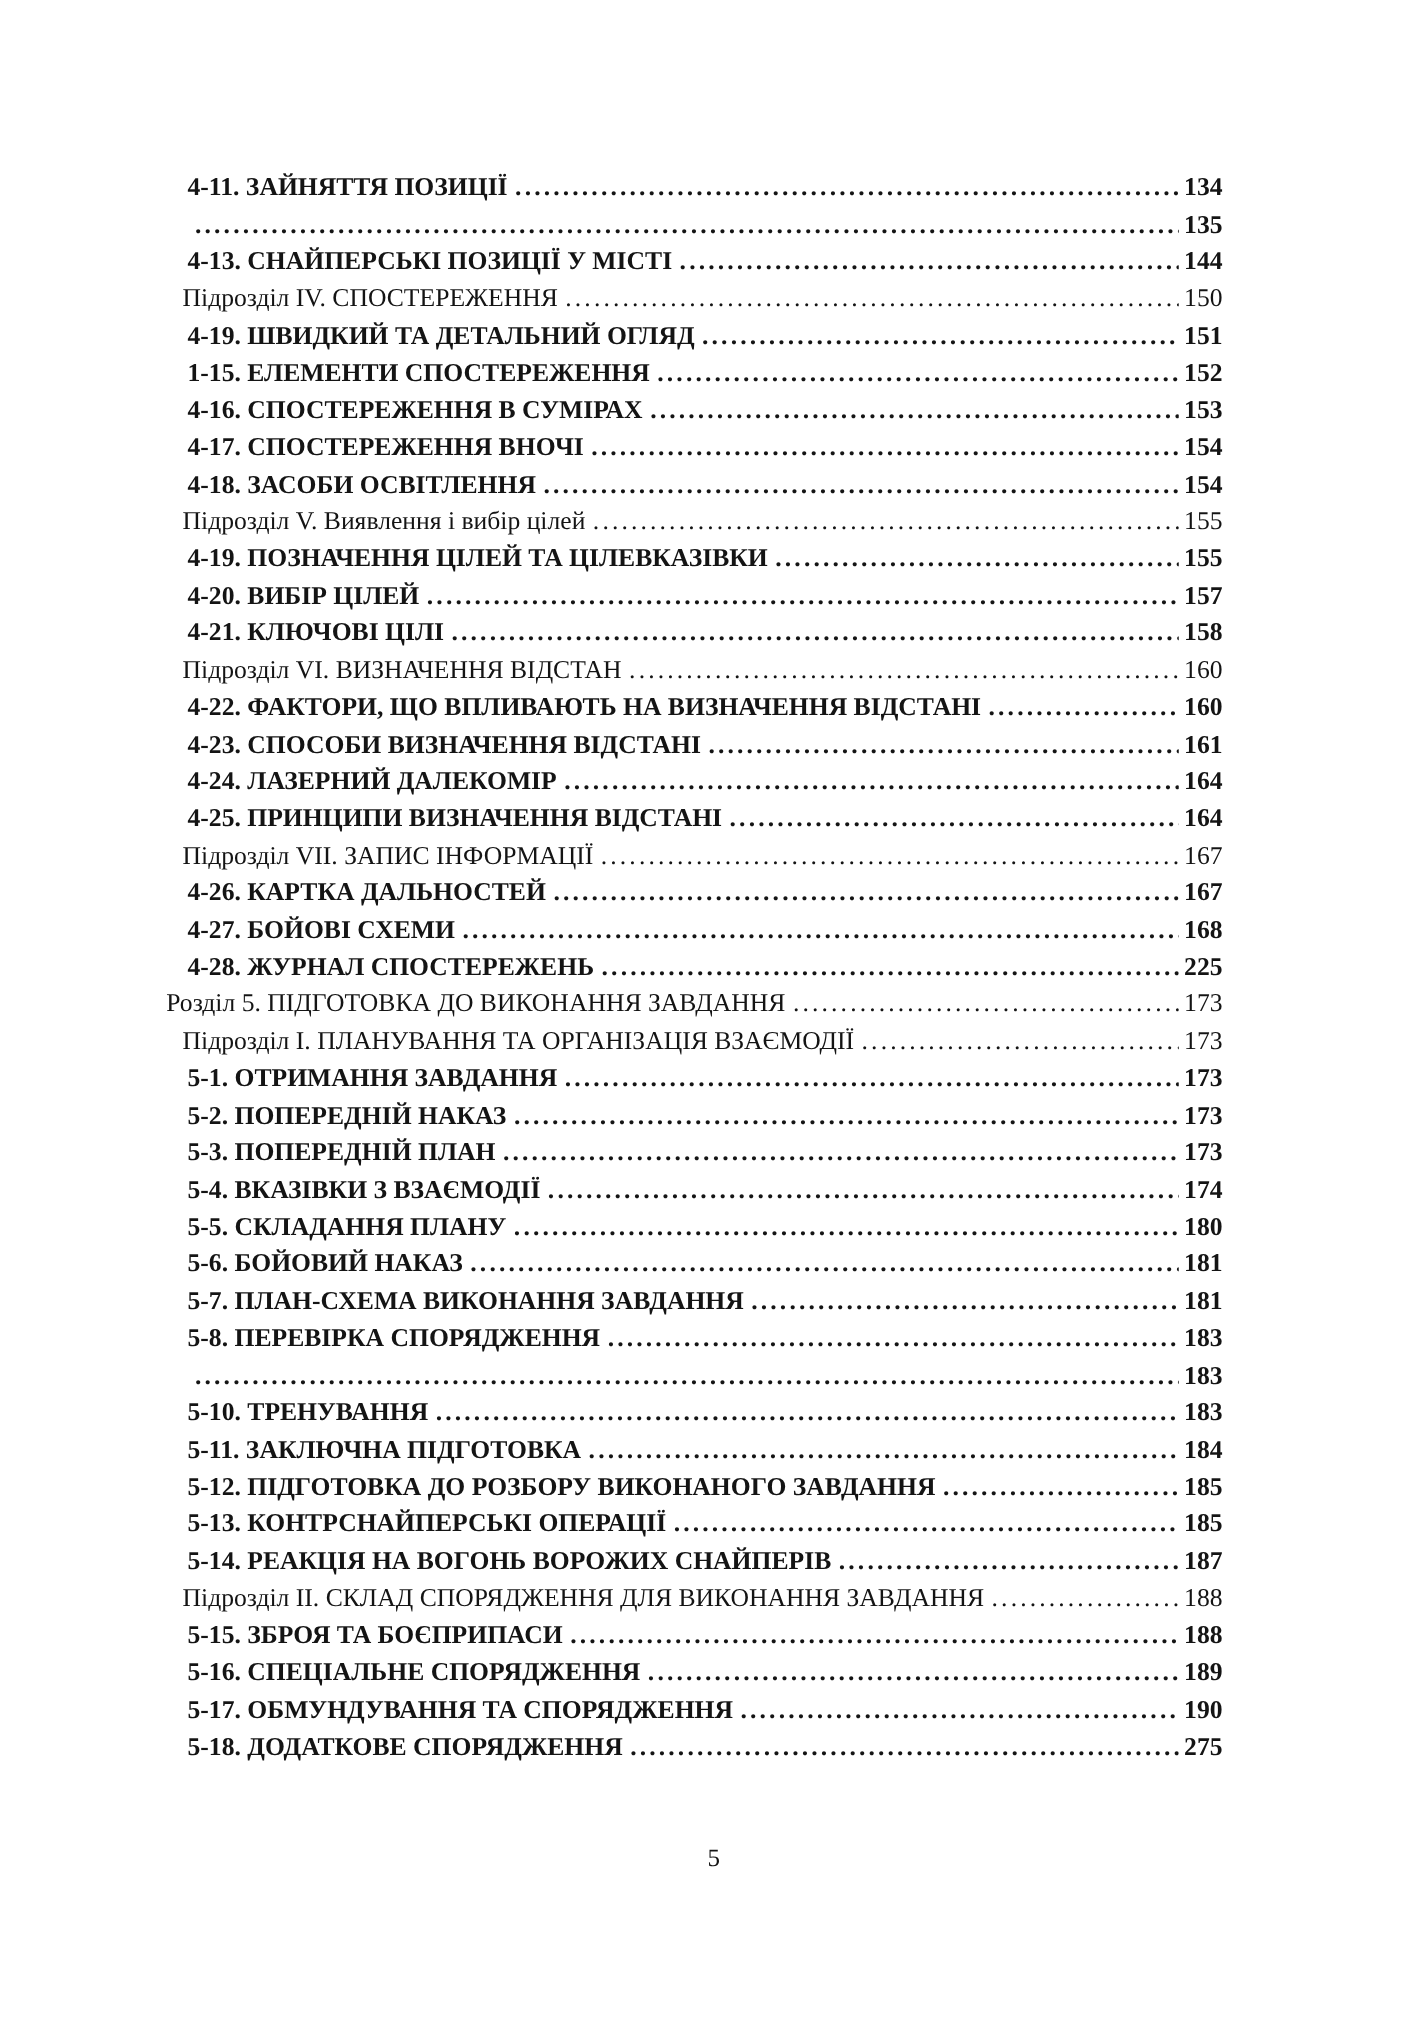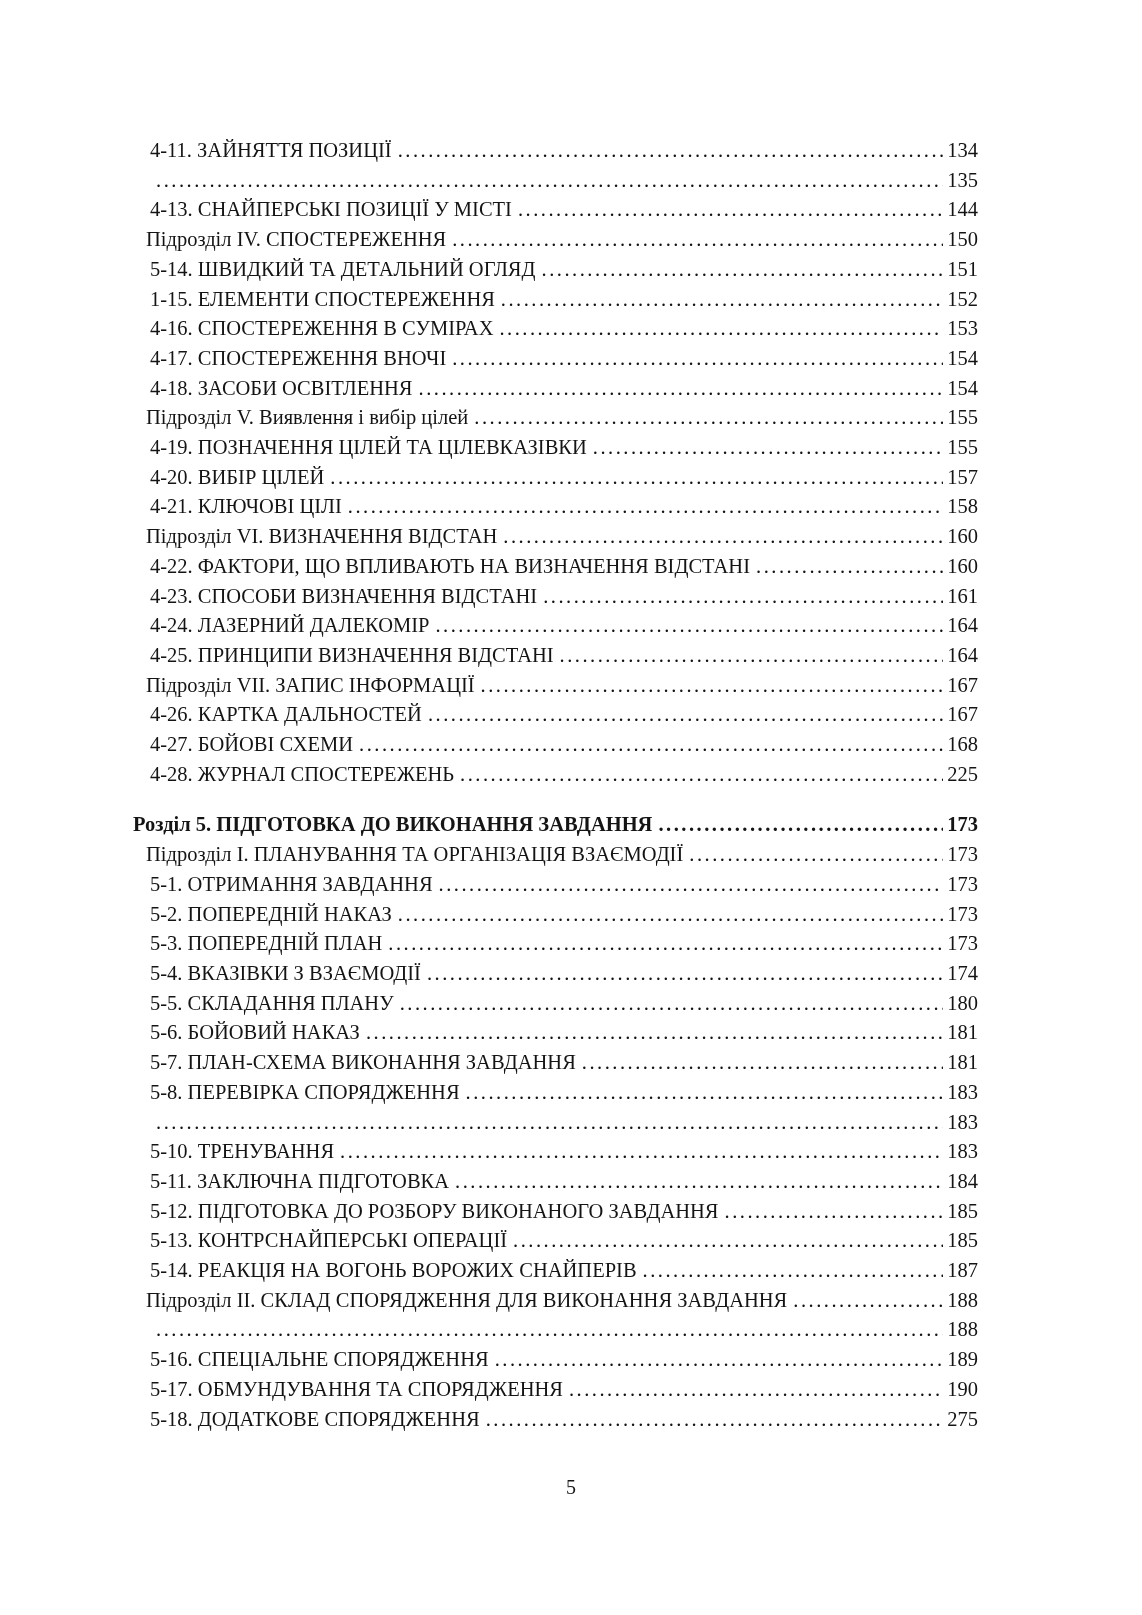--- a/index.html
+++ b/index.html
@@ -25,23 +25,23 @@
     left: 133px;
     top: 136px;
     width: 845px;
   }
   .toc-row {
     display: flex;
     align-items: baseline;
     font-size: 20.5px;
     line-height: 29.7px;
   }
-  .toc-row.level-item { padding-left: 17px; }
+  .toc-row.level-item { padding-left: 17px; font-weight: bold; }
   .toc-row.level-sub { padding-left: 13px; }
-  .toc-row.level-chapter { padding-left: 0; margin-top: 21px; font-weight: bold; }
+  .toc-row.level-chapter { padding-left: 0; margin-top: 0; }
   .toc-title {
     flex: 0 0 auto;
     white-space: nowrap;
   }
   .toc-dots {
     flex: 1 1 0;
     min-width: 0;
     overflow: hidden;
     white-space: nowrap;
     margin: 0 4px 0 6px;
@@ -80,21 +80,21 @@
         <span class="toc-title">4-13. СНАЙПЕРСЬКІ ПОЗИЦІЇ У МІСТІ</span>
         <span class="toc-dots">............................................................................................................................................................................................................................................................................................................</span>
         <span class="toc-page">144</span>
       </div>
       <div class="toc-row level-sub">
         <span class="toc-title">Підрозділ IV. СПОСТЕРЕЖЕННЯ</span>
         <span class="toc-dots">............................................................................................................................................................................................................................................................................................................</span>
         <span class="toc-page">150</span>
       </div>
       <div class="toc-row level-item">
-        <span class="toc-title">5-14. ШВИДКИЙ ТА ДЕТАЛЬНИЙ ОГЛЯД</span>
+        <span class="toc-title">4-19. ШВИДКИЙ ТА ДЕТАЛЬНИЙ ОГЛЯД</span>
         <span class="toc-dots">............................................................................................................................................................................................................................................................................................................</span>
         <span class="toc-page">151</span>
       </div>
       <div class="toc-row level-item">
         <span class="toc-title">1-15. ЕЛЕМЕНТИ СПОСТЕРЕЖЕННЯ</span>
         <span class="toc-dots">............................................................................................................................................................................................................................................................................................................</span>
         <span class="toc-page">152</span>
       </div>
       <div class="toc-row level-item">
         <span class="toc-title">4-16. СПОСТЕРЕЖЕННЯ В СУМІРАХ</span>
@@ -254,20 +254,21 @@
         <span class="toc-title">5-14. РЕАКЦІЯ НА ВОГОНЬ ВОРОЖИХ СНАЙПЕРІВ</span>
         <span class="toc-dots">............................................................................................................................................................................................................................................................................................................</span>
         <span class="toc-page">187</span>
       </div>
       <div class="toc-row level-sub">
         <span class="toc-title">Підрозділ II. СКЛАД СПОРЯДЖЕННЯ ДЛЯ ВИКОНАННЯ ЗАВДАННЯ</span>
         <span class="toc-dots">............................................................................................................................................................................................................................................................................................................</span>
         <span class="toc-page">188</span>
       </div>
       <div class="toc-row level-item">
+        <span class="toc-title">5-15. ЗБРОЯ ТА БОЄПРИПАСИ</span>
         <span class="toc-dots">............................................................................................................................................................................................................................................................................................................</span>
         <span class="toc-page">188</span>
       </div>
       <div class="toc-row level-item">
         <span class="toc-title">5-16. СПЕЦІАЛЬНЕ СПОРЯДЖЕННЯ</span>
         <span class="toc-dots">............................................................................................................................................................................................................................................................................................................</span>
         <span class="toc-page">189</span>
       </div>
       <div class="toc-row level-item">
         <span class="toc-title">5-17. ОБМУНДУВАННЯ ТА СПОРЯДЖЕННЯ</span>

